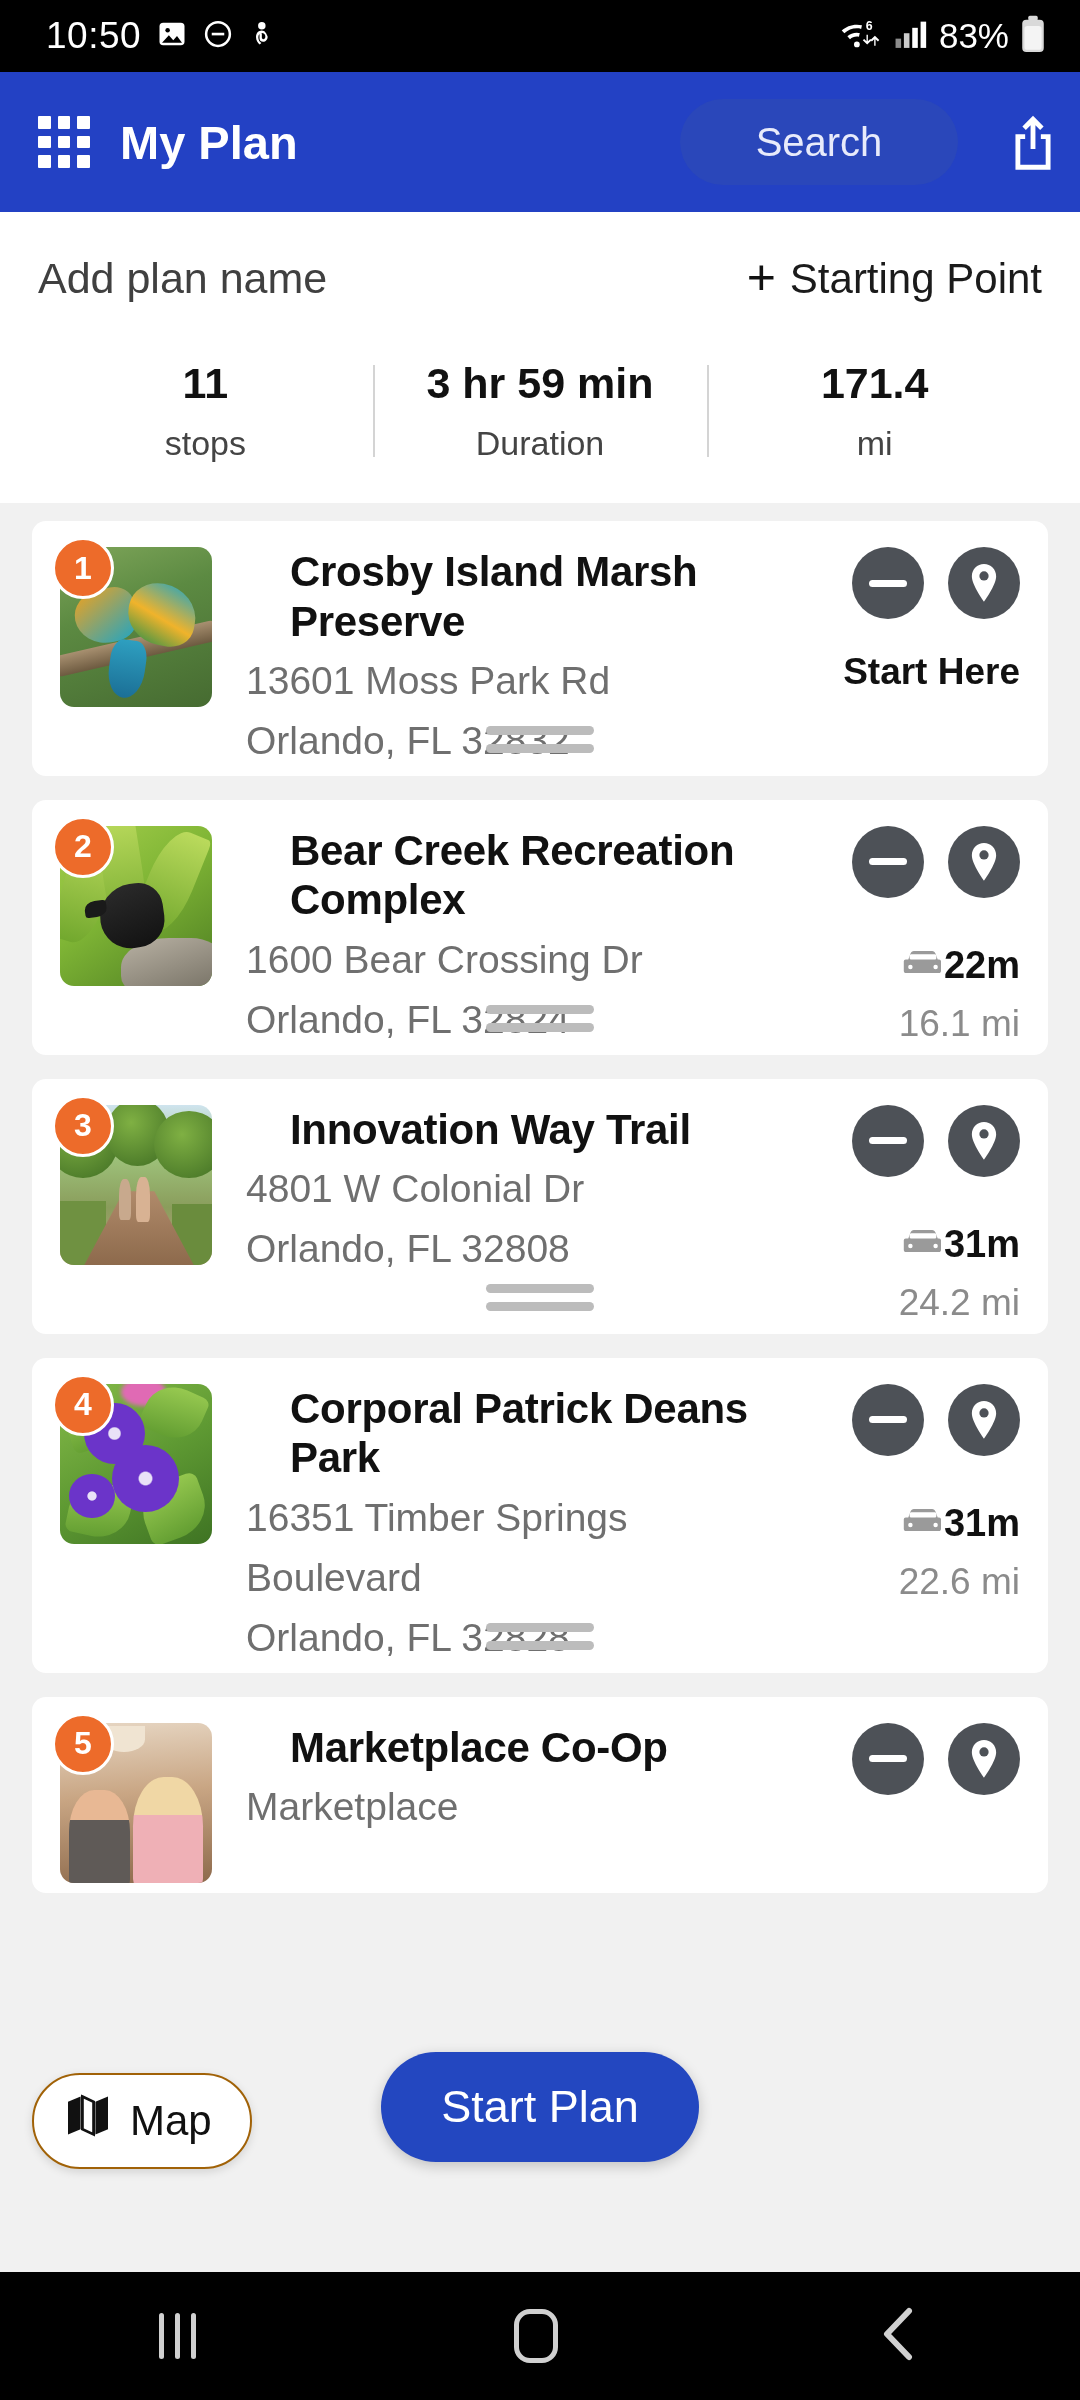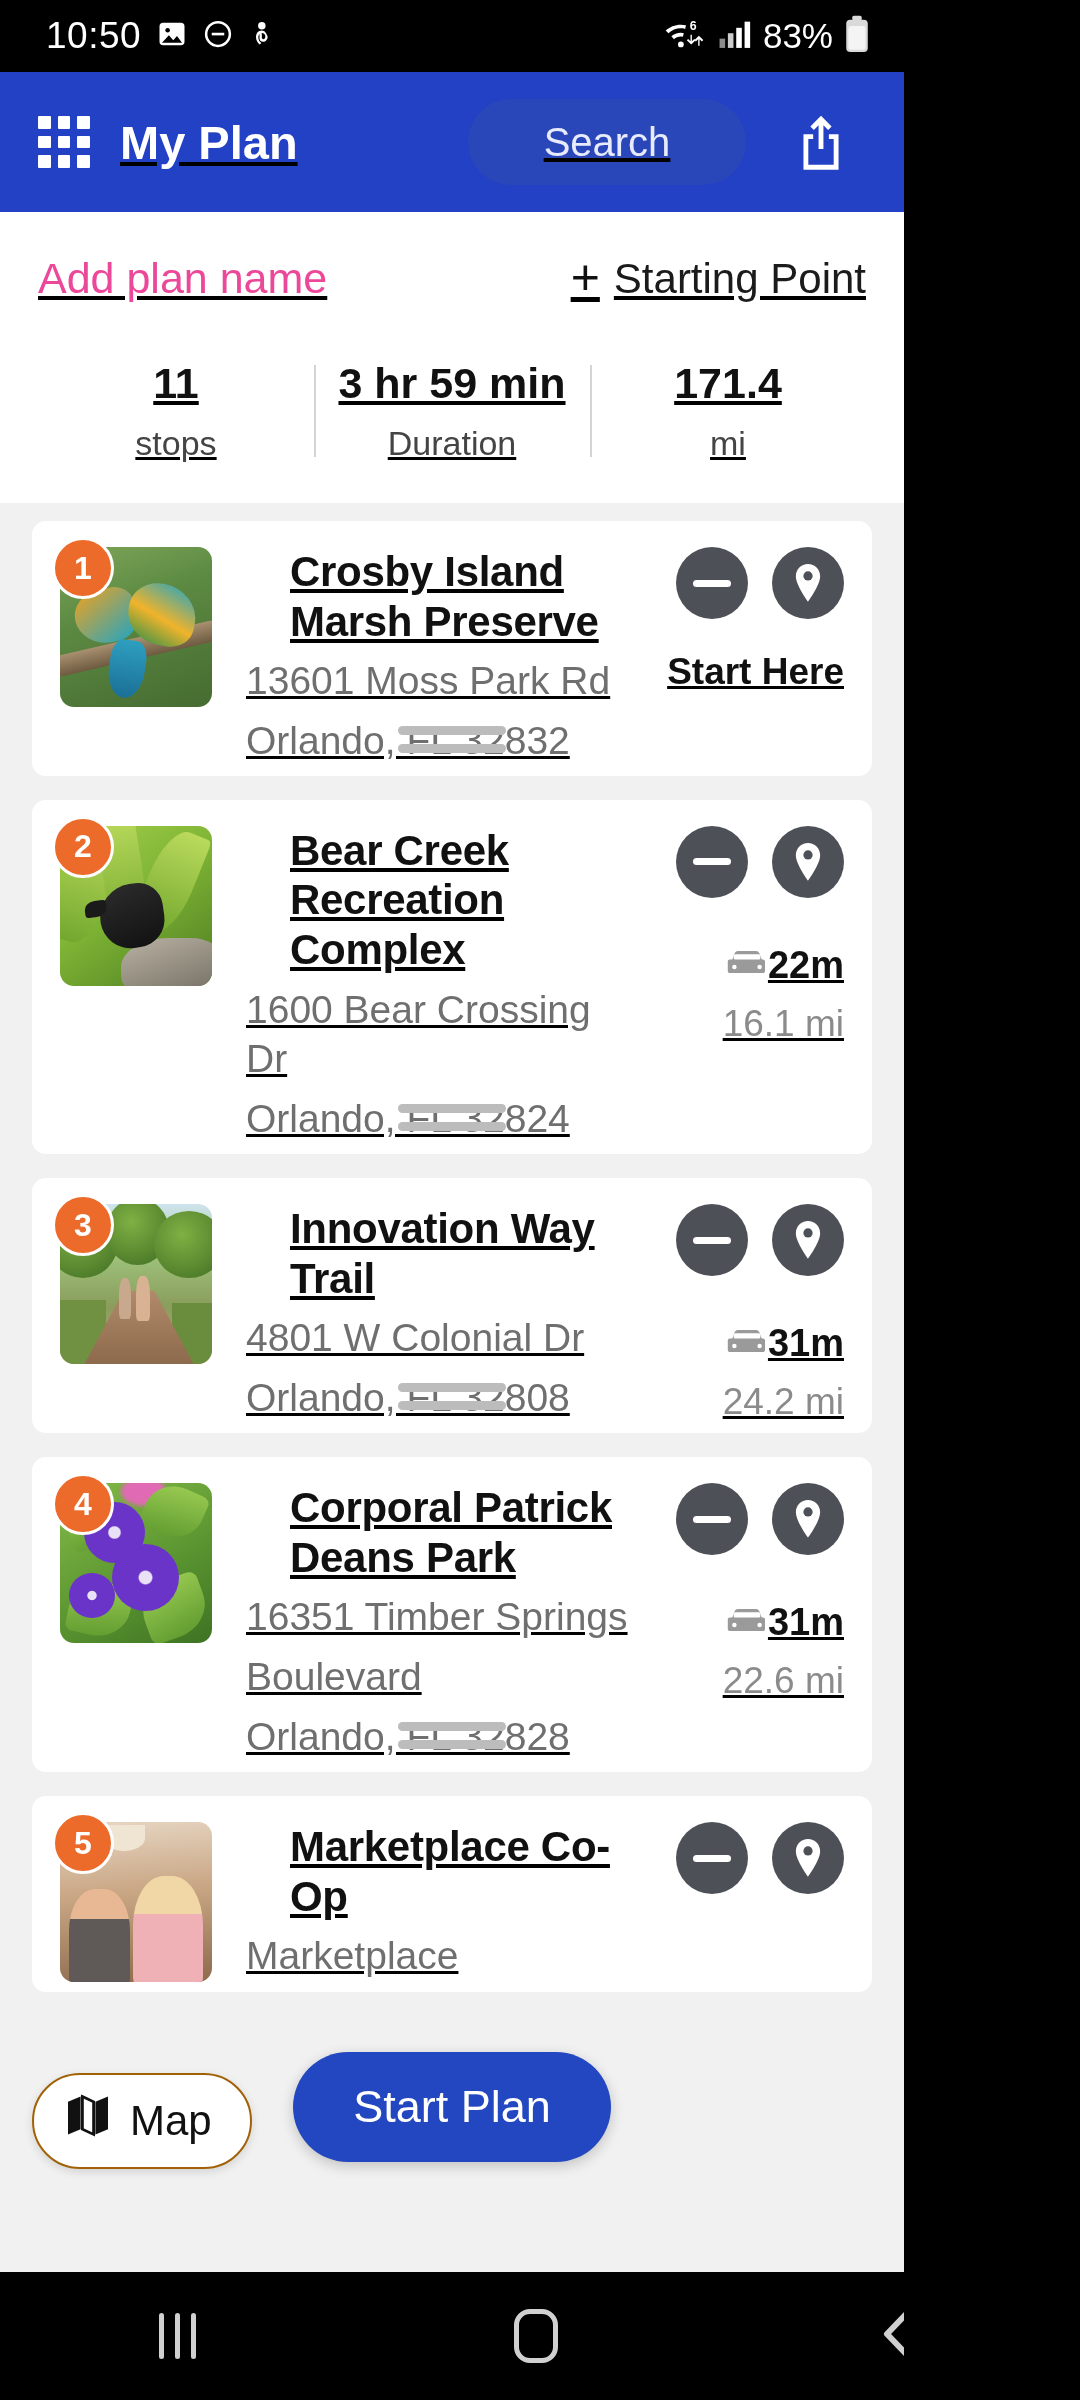--- a/index.html
+++ b/index.html
@@ -4,24 +4,23 @@
 <style>
   * { box-sizing: border-box; margin: 0; padding: 0; }
   html, body {
     width: 1080px; height: 2400px;
     background: #000;
     font-family: "Liberation Sans", sans-serif;
     overflow: hidden;
   }
   #screen {
     position: relative;
-    width: 904px; height: 2400px;
+    width: 1080px; height: 2400px;
     background: #f1f1f1;
     overflow: hidden;
-    text-decoration: underline;
   }
 
   
   .statusbar {
     height: 72px;
     background: #000;
     display: flex;
     align-items: center;
     justify-content: space-between;
     padding: 0 34px 0 46px;
@@ -32,21 +31,21 @@
   .sb-right { display: flex; align-items: center; gap: 11px; }
   .sb-batt-text { font-size: 35px; font-weight: 500; }
   .ic { display: block; }
 
   
   .appbar {
     height: 140px;
     background: #2341c4;
     display: flex;
     align-items: center;
-    padding: 0 52px 0 38px;
+    padding: 0 16px 0 38px;
     gap: 0;
   }
   .grid-icon {
     width: 52px; height: 52px;
     display: grid;
     grid-template-columns: repeat(3, 1fr);
     grid-template-rows: repeat(3, 1fr);
     gap: 7px;
     flex: 0 0 auto;
   }
@@ -82,21 +81,21 @@
     background: #fff;
     padding: 42px 38px 0 38px;
   }
   .plan-row {
     display: flex;
     align-items: center;
     justify-content: space-between;
   }
   .plan-name {
     font-size: 43px;
-    color: #ec4899;
+    color: #404040;
     font-weight: 400;
   }
   .start-point {
     display: flex; align-items: center; gap: 14px;
     font-size: 42px;
     color: #1b1b1b;
   }
   .plus-glyph {
     font-size: 50px; line-height: 1; font-weight: 300; color: #111;
     display: block; margin-top: -4px;

